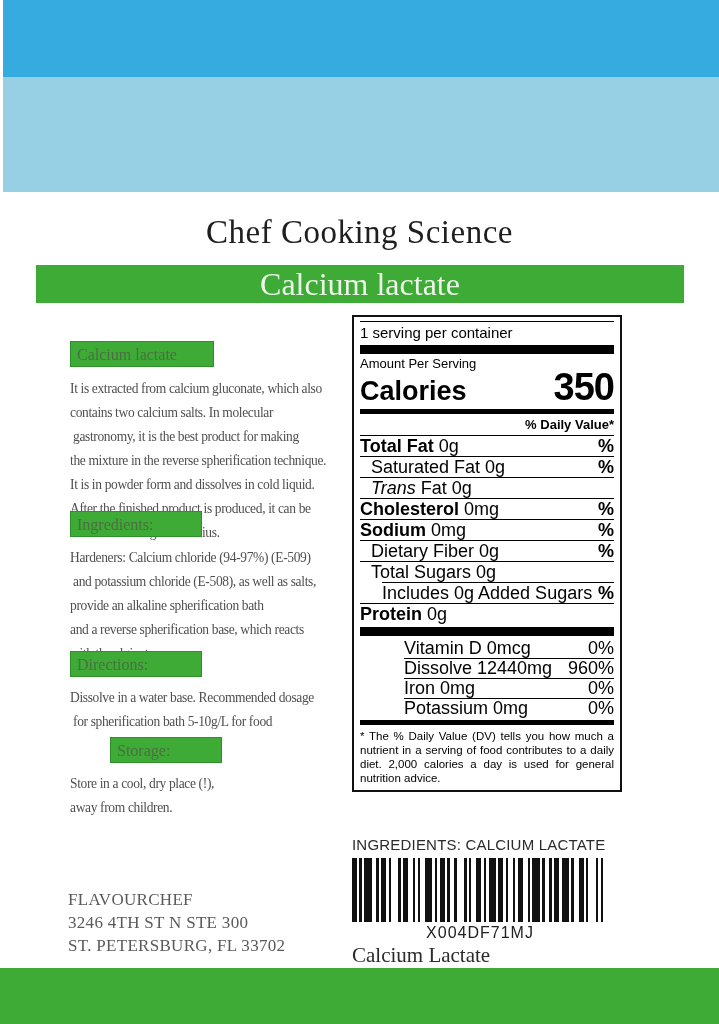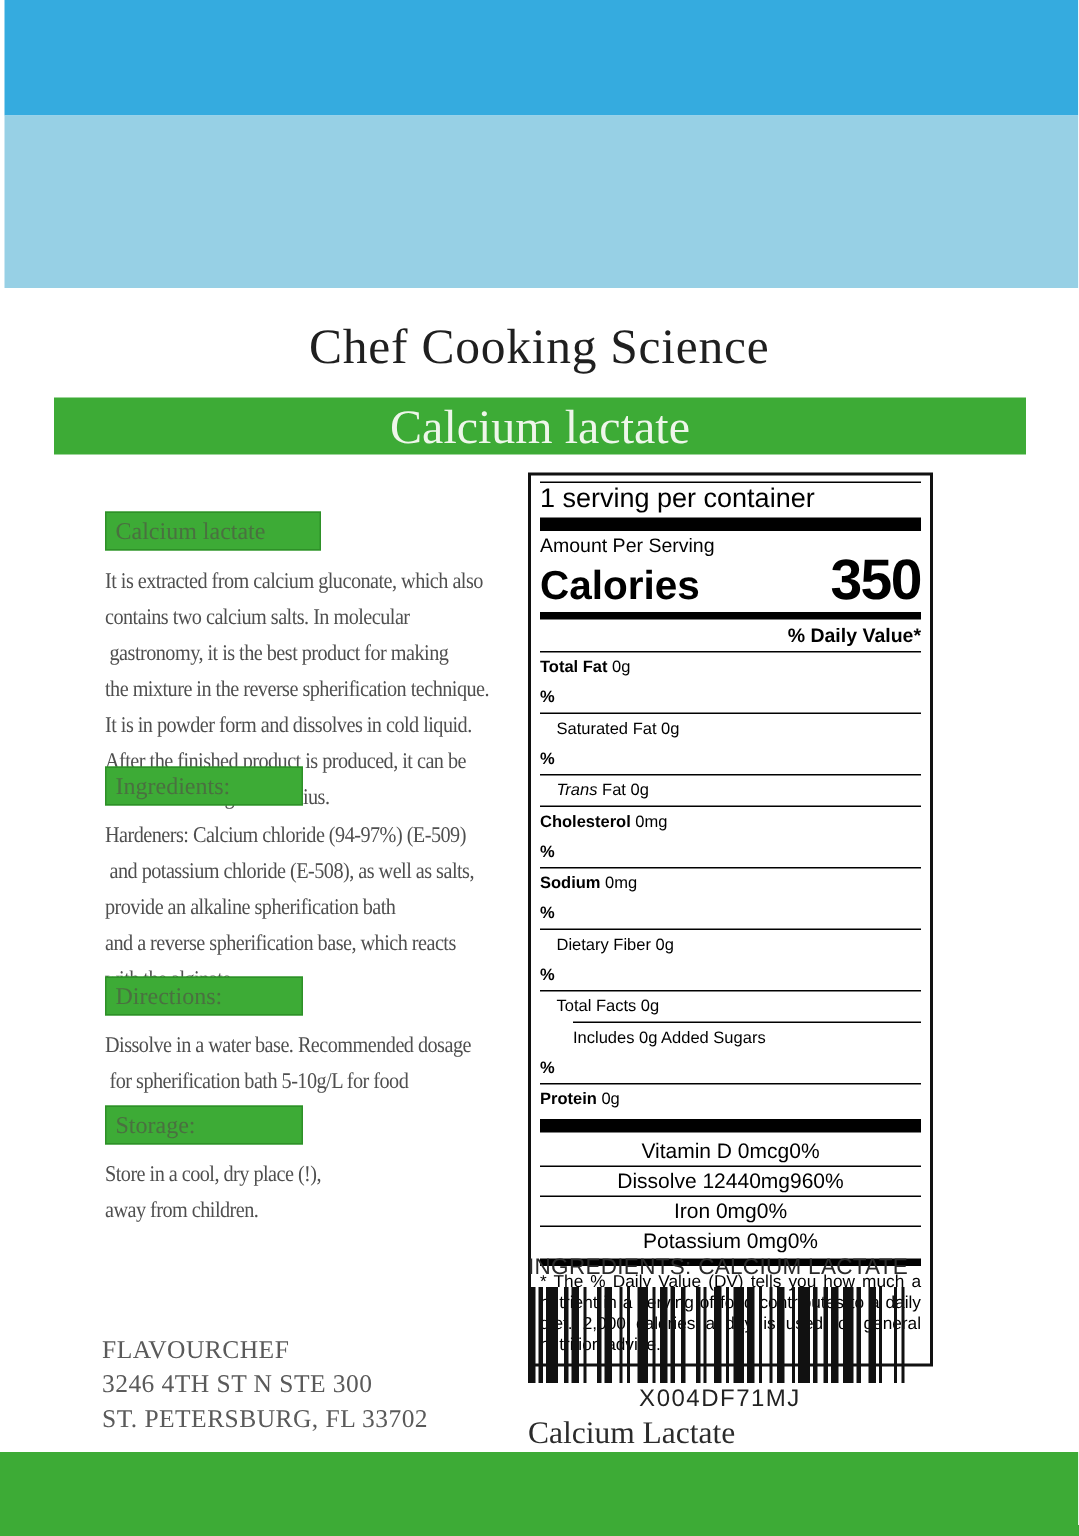--- a/index.html
+++ b/index.html
@@ -39,41 +39,41 @@
     white-space:pre;letter-spacing:-0.4px;transform:scaleX(0.9);transform-origin:left top;
   }
   
   .nfl{
     position:absolute;left:352px;top:315px;width:270px;background:#fff;
     border:2px solid #111;padding:3px 6px 5px 6px;
     font-family:"Liberation Sans", sans-serif;color:#000;
   }
   .nfl-title{font-size:31px;font-weight:bold;letter-spacing:-1.5px;line-height:36px;white-space:nowrap;}
   .hairline{border-top:1px solid #000;margin:1px 0;}
-  .serv1{font-size:18px;line-height:19px;}
+  .serv1{font-size:15px;line-height:19px;}
   .serv2{display:flex;justify-content:space-between;font-size:17px;font-weight:bold;line-height:21px;}
   .bar-thick{height:9px;background:#000;margin:3px 0 2px 0;}
   .bar-mid{height:5px;background:#000;margin:2px 0;}
   .aps{font-size:13px;font-weight:normal;line-height:15px;}
   .cal-row{display:flex;justify-content:space-between;align-items:baseline;line-height:32px;}
   .cal-label{font-size:27px;font-weight:bold;}
   .cal-value{font-size:38px;font-weight:bold;letter-spacing:-1px;}
   .dv-line{text-align:right;font-size:13px;font-weight:bold;line-height:18px;margin-bottom:1px;}
   .n-row{
     position:relative;display:flex;justify-content:space-between;
-    font-size:11px;line-height:20px;padding-top:1px;flex-direction:column;
+    font-size:18px;line-height:20px;padding-top:1px;
   }
   .n-row::before{content:"";position:absolute;top:0;left:0;right:0;border-top:1px solid #000;}
   .n-row.inset::before{left:22px;}
   .n-row.ind1 .n-name{padding-left:11px;}
   .n-row.ind2 .n-name{padding-left:22px;}
   .n-pct.b{font-weight:bold;}
   .v-row{
-    position:relative;display:flex;justify-content:center;
-    font-size:14px;line-height:19px;padding-top:1px;
+    position:relative;display:flex;justify-content:space-between;
+    font-size:18px;line-height:19px;padding-top:1px;margin-left:44px;
   }
   .v-row + .v-row::before{content:"";position:absolute;top:0;left:0;right:0;border-top:1px solid #000;}
   .footnote{font-size:11.5px;line-height:14px;text-align:justify;margin-top:4px;}
   
   .ing-line{
     position:absolute;left:352px;top:836px;font-family:"Liberation Sans", sans-serif;
     font-size:15px;color:#2b2b2b;letter-spacing:0.2px;
   }
   
   .barcode{position:absolute;left:352px;top:858px;width:256px;height:64px;display:flex;}
@@ -114,21 +114,21 @@
   <div class="sec-body" style="top:545px;">Hardeners: Calcium chloride (94-97%) (E-509)
  and potassium chloride (E-508), as well as salts,
 provide an alkaline spherification bath
 and a reverse spherification base, which reacts
 with the alginate</div>
 
   <div class="sec-head" style="top:651px;width:132px;">Directions:</div>
   <div class="sec-body" style="top:685px;">Dissolve in a water base. Recommended dosage
  for spherification bath 5-10g/L for food</div>
 
-  <div class="sec-head" style="top:737px;width:132px;">Storage:</div>
+  <div class="sec-head" style="top:737px;width:112px;margin-left:40px;">Storage:</div>
   <div class="sec-body" style="top:771px;">Store in a cool, dry place (!),
 away from children.</div>
 
   <div class="nfl">
     <div class="hairline"></div>
     <div class="serv1">1 serving per container</div>
     <div class="bar-thick"></div>
     <div class="aps">Amount Per Serving</div>
     <div class="cal-row">
       <span class="cal-label">Calories</span>
@@ -155,21 +155,21 @@
         </div>
         <div class="n-row ind0">
           <span class="n-name"><b>Sodium</b> 0mg</span>
           <span class="n-pct b">%</span>
         </div>
         <div class="n-row ind1">
           <span class="n-name"><span>Dietary Fiber</span> 0g</span>
           <span class="n-pct b">%</span>
         </div>
         <div class="n-row ind1">
-          <span class="n-name"><span>Total Facts</span> 0g</span>
+          <span class="n-name"><span>Total Sugars</span> 0g</span>
           <span class="n-pct"></span>
         </div>
         <div class="n-row ind2 inset">
           <span class="n-name"><span>Includes 0g Added Sugars</span></span>
           <span class="n-pct b">%</span>
         </div>
         <div class="n-row ind0">
           <span class="n-name"><b>Protein</b> 0g</span>
           <span class="n-pct"></span>
         </div>

